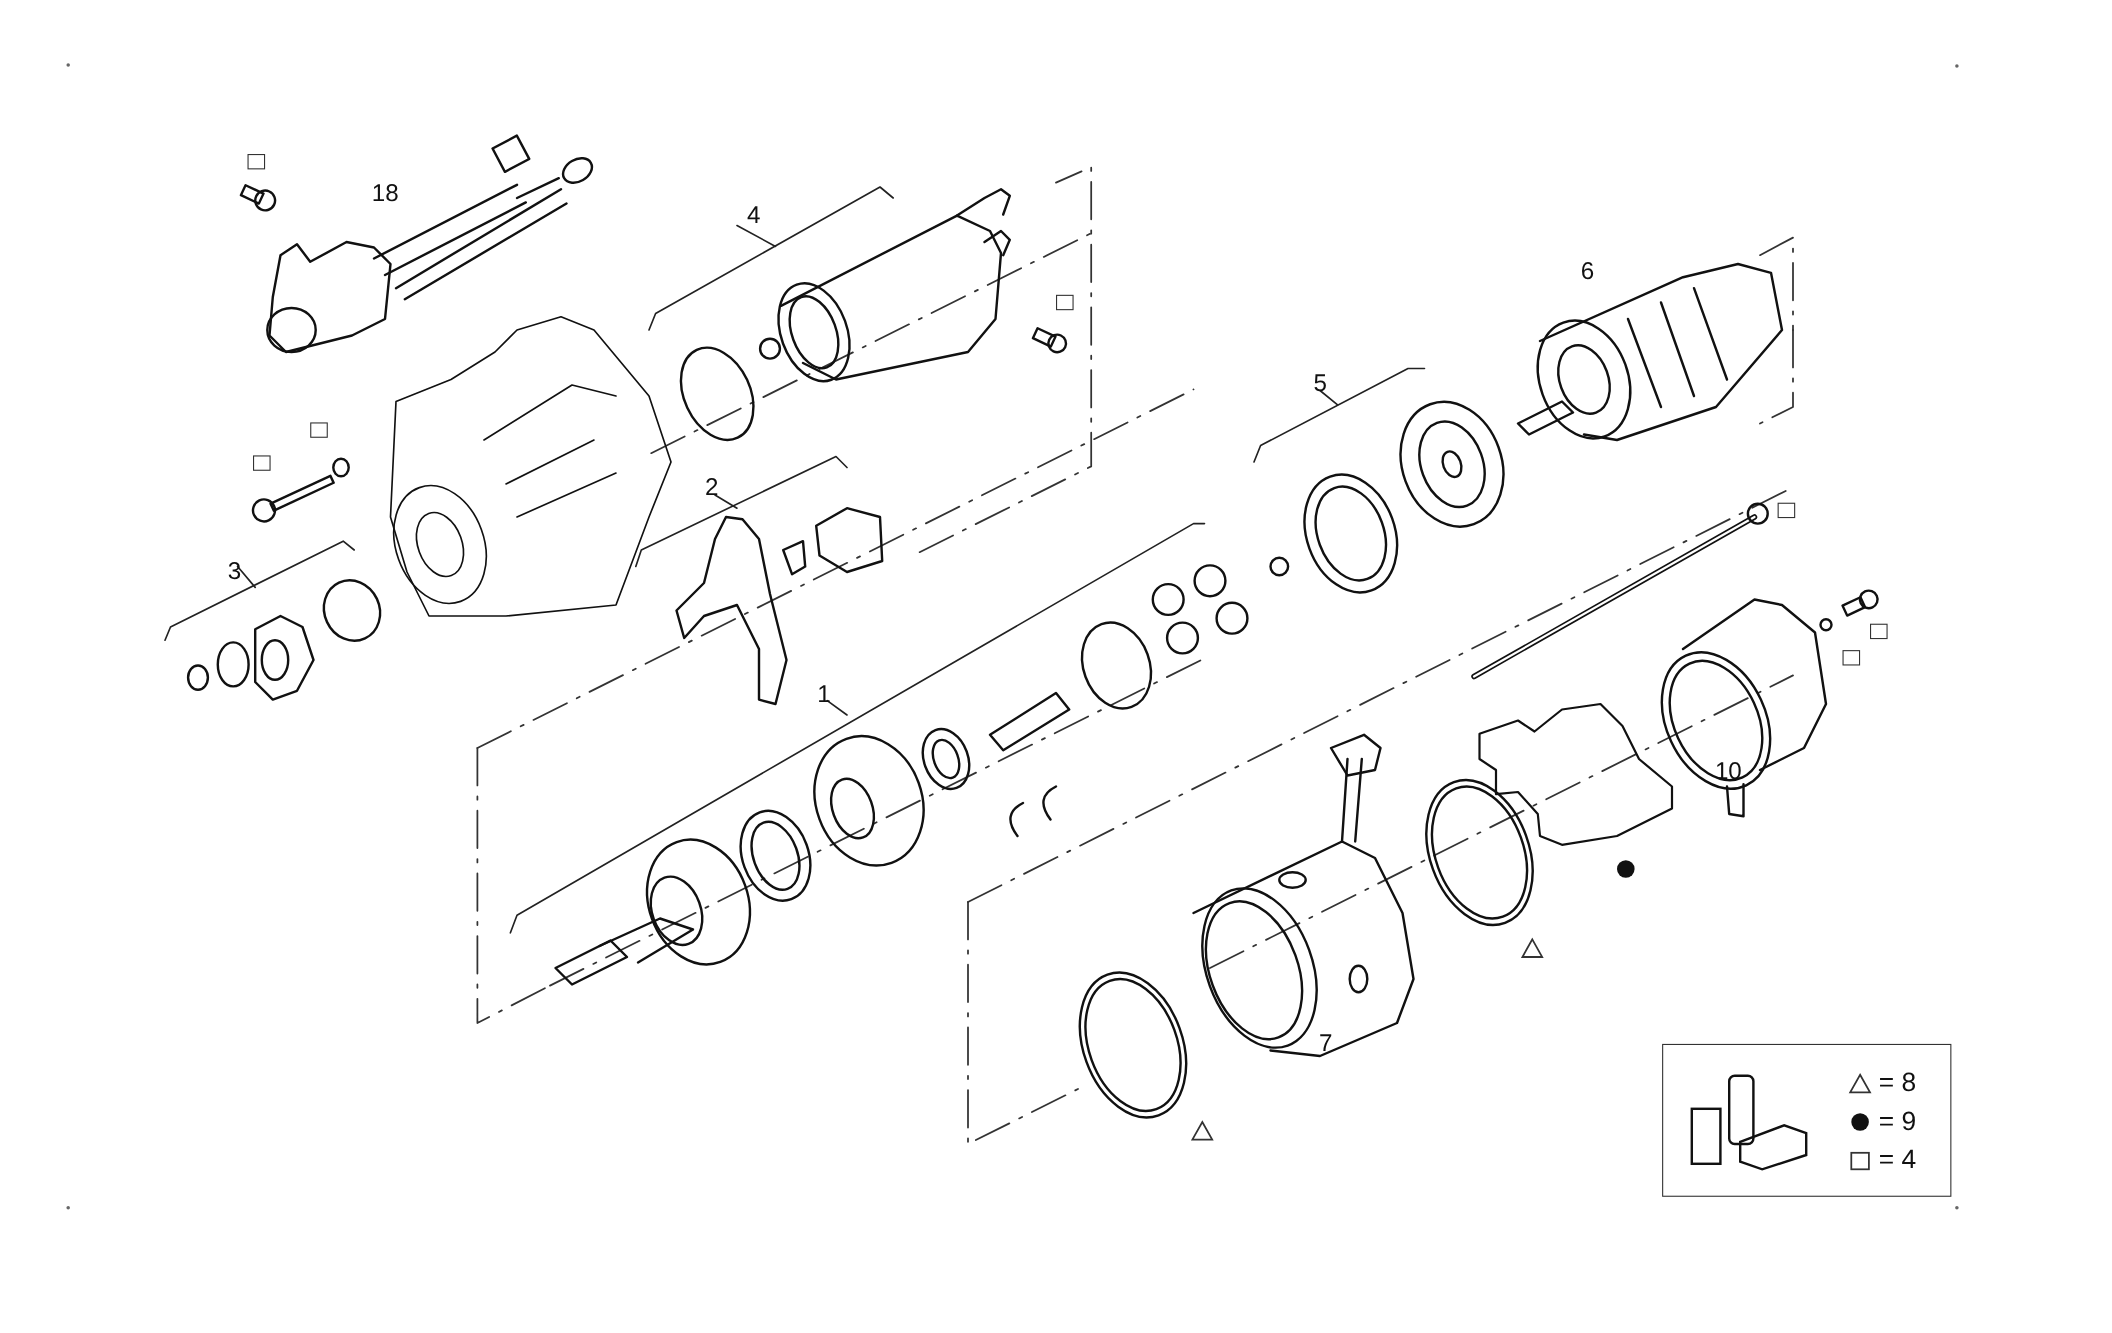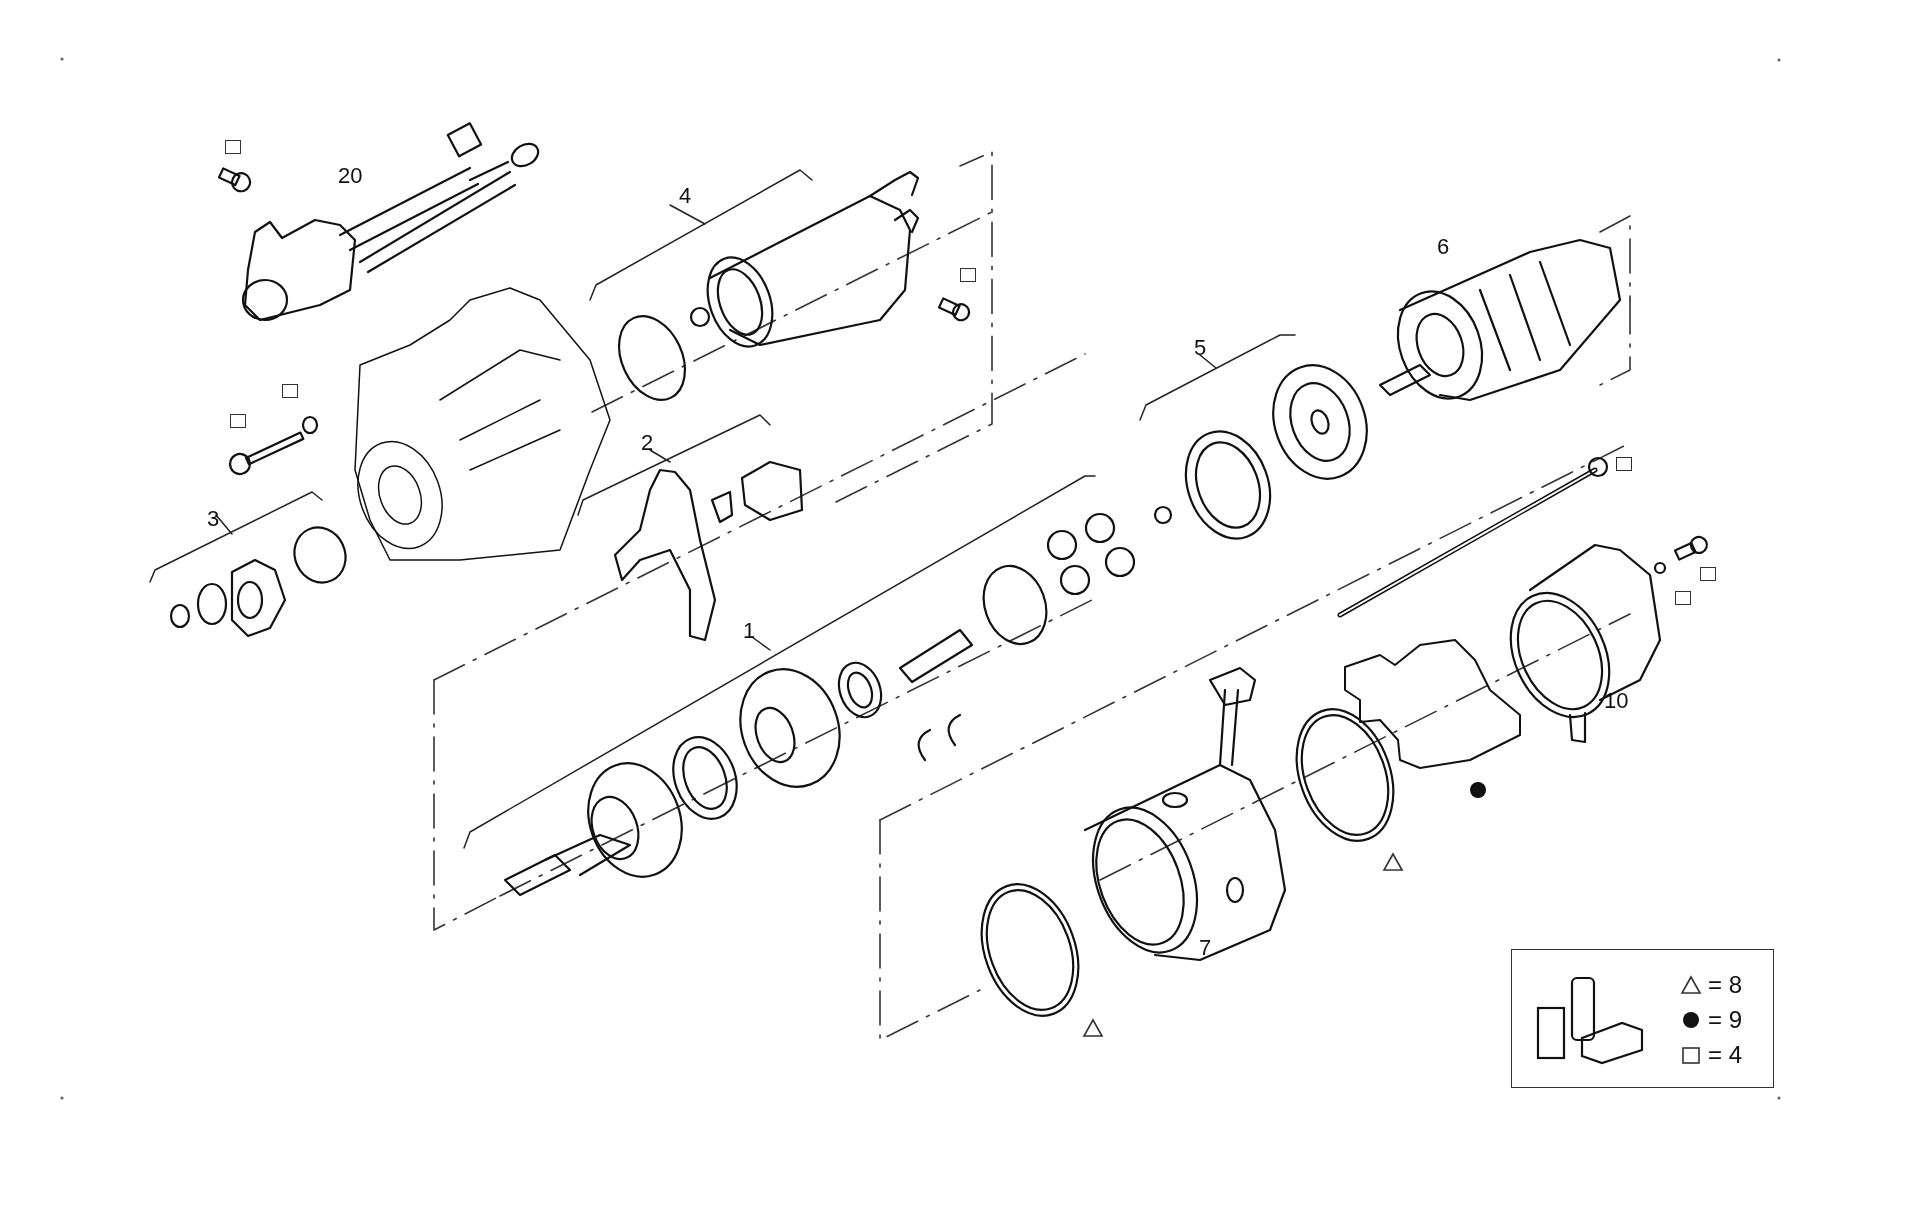--- a/index.html
+++ b/index.html
@@ -179,22 +179,22 @@
   </svg>
 
   
   <div class="lbl" style="left:743px;top:620px">1</div>
   <div class="lbl" style="left:641px;top:432px">2</div>
   <div class="lbl" style="left:207px;top:508px">3</div>
   <div class="lbl" style="left:679px;top:185px">4</div>
   <div class="lbl" style="left:1194px;top:337px">5</div>
   <div class="lbl" style="left:1437px;top:236px">6</div>
   <div class="lbl" style="left:1199px;top:937px">7</div>
-  <div class="lbl" style="left:1604px;top:690px">10</div>
-  <div class="lbl" style="left:338px;top:165px">20</div>
+  <div class="lbl" style="left:1559px;top:690px">10</div>
+  <div class="lbl" style="left:338px;top:165px">18</div>
 
   
   <div class="mark" style="left:225px;top:140px"></div>
   <div class="mark" style="left:960px;top:268px"></div>
   <div class="mark" style="left:230px;top:414px"></div>
   <div class="mark" style="left:282px;top:384px"></div>
   <div class="mark" style="left:1616px;top:457px"></div>
   <div class="mark" style="left:1700px;top:567px"></div>
   <div class="mark" style="left:1675px;top:591px"></div>
 

